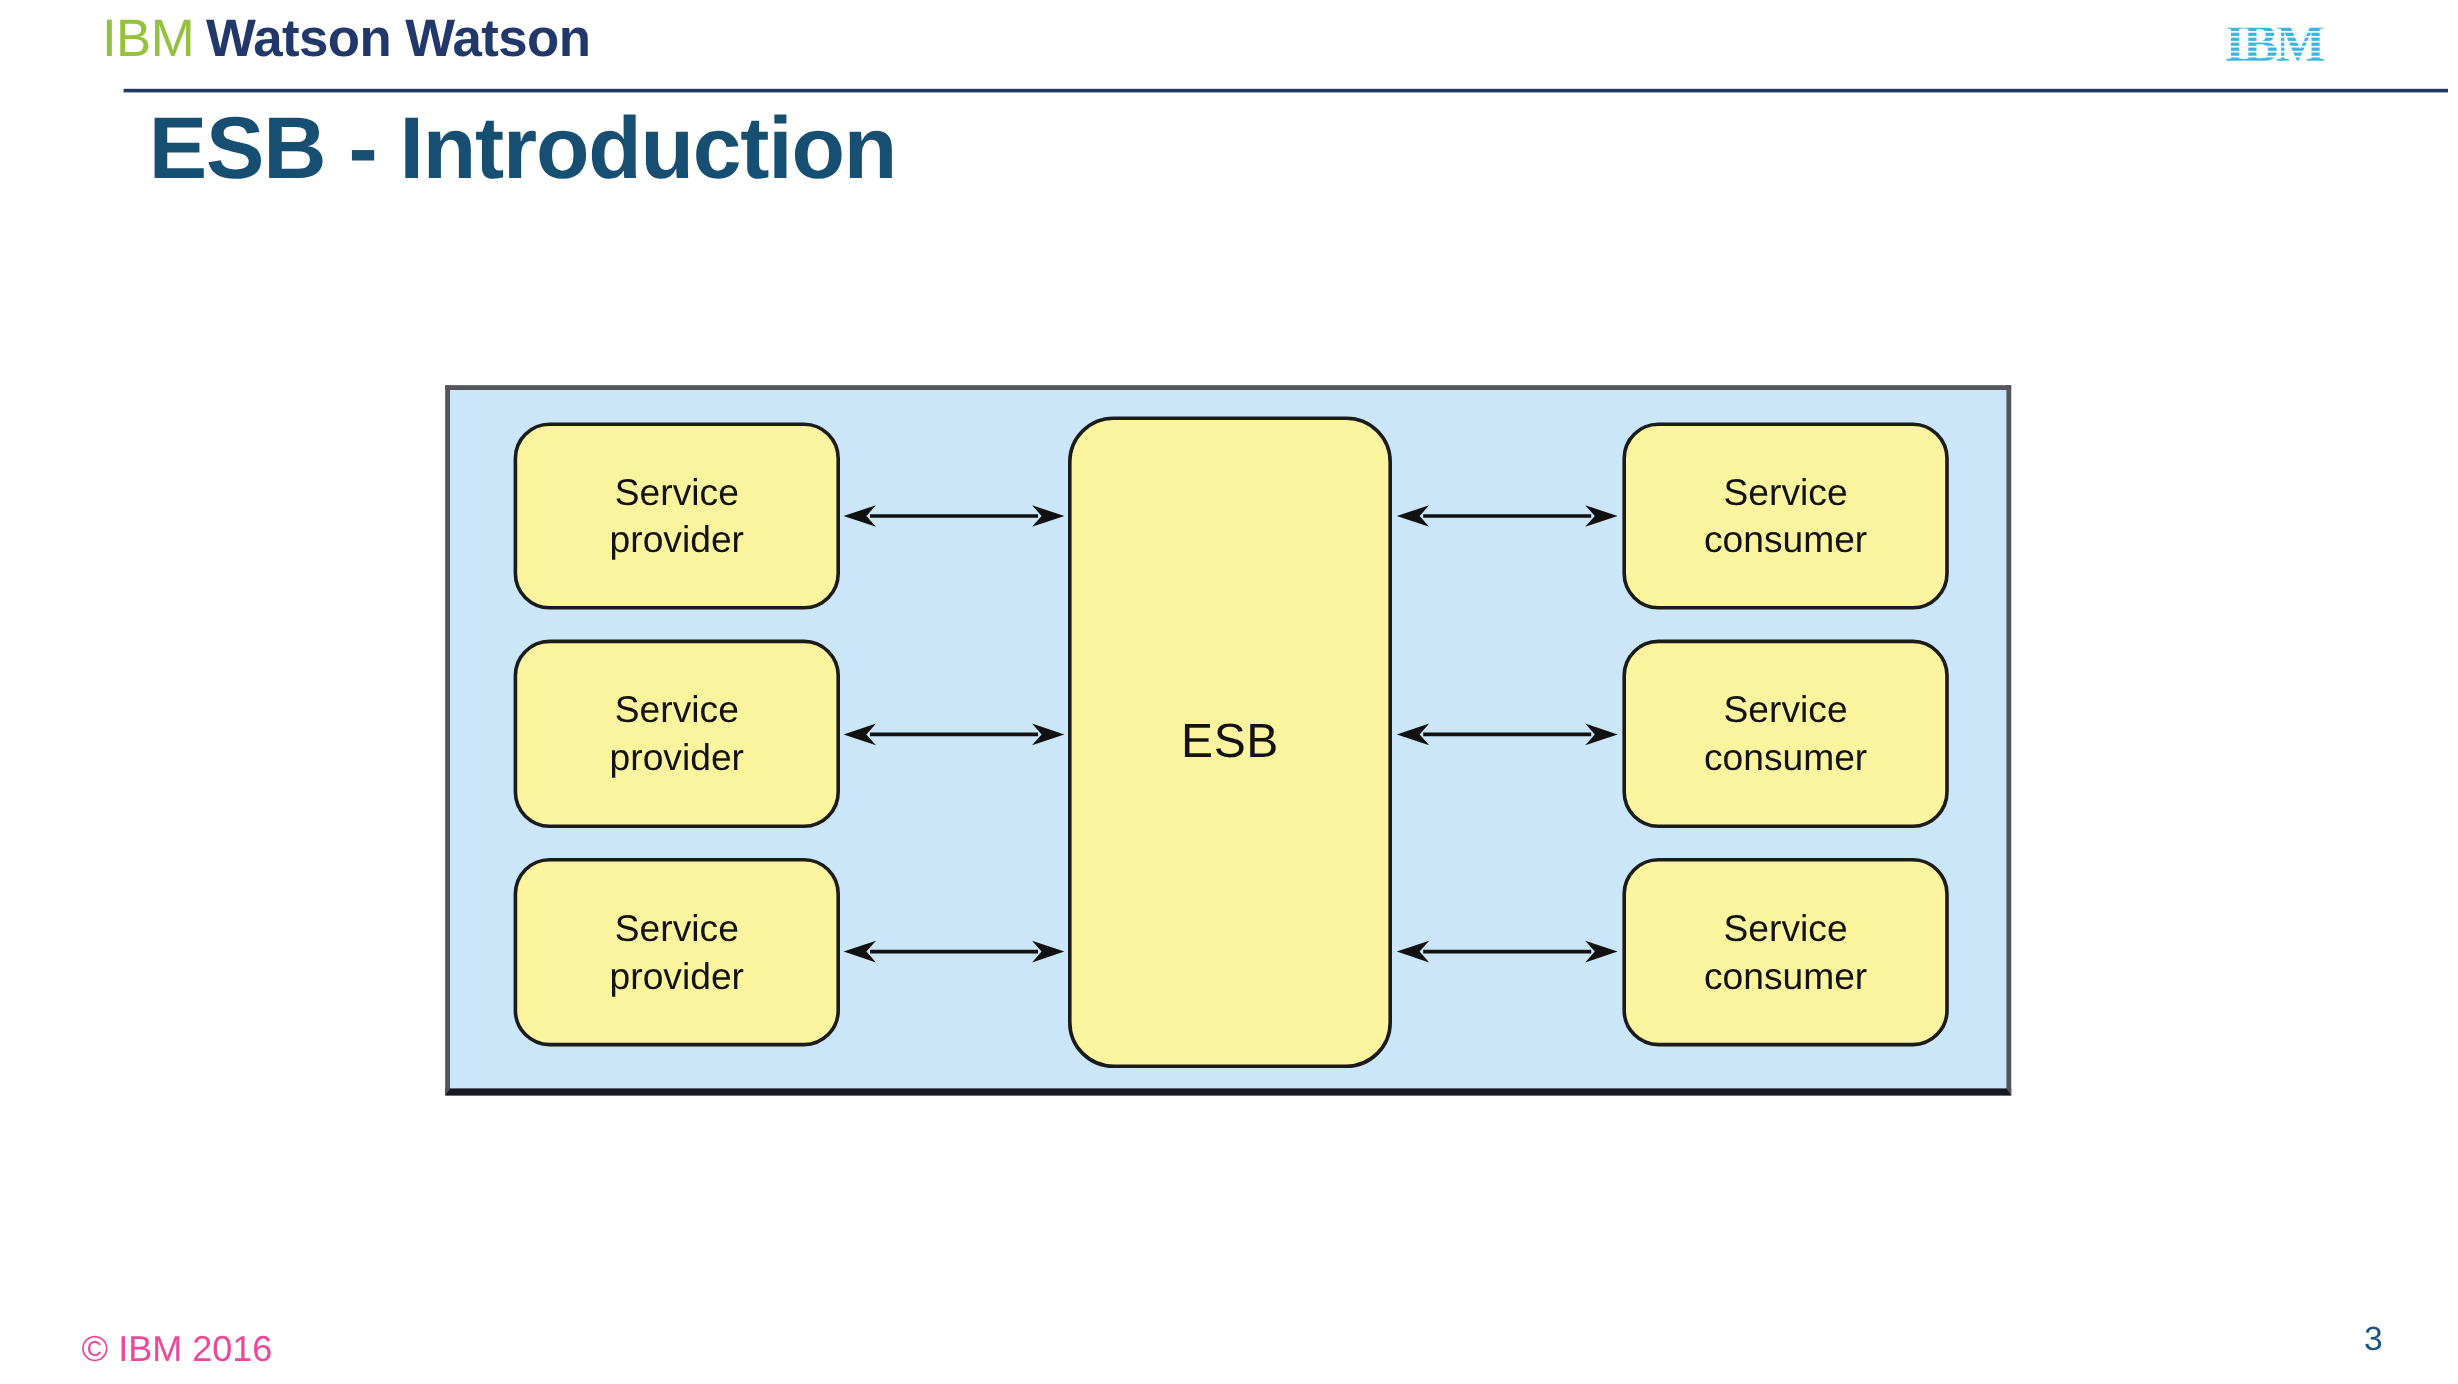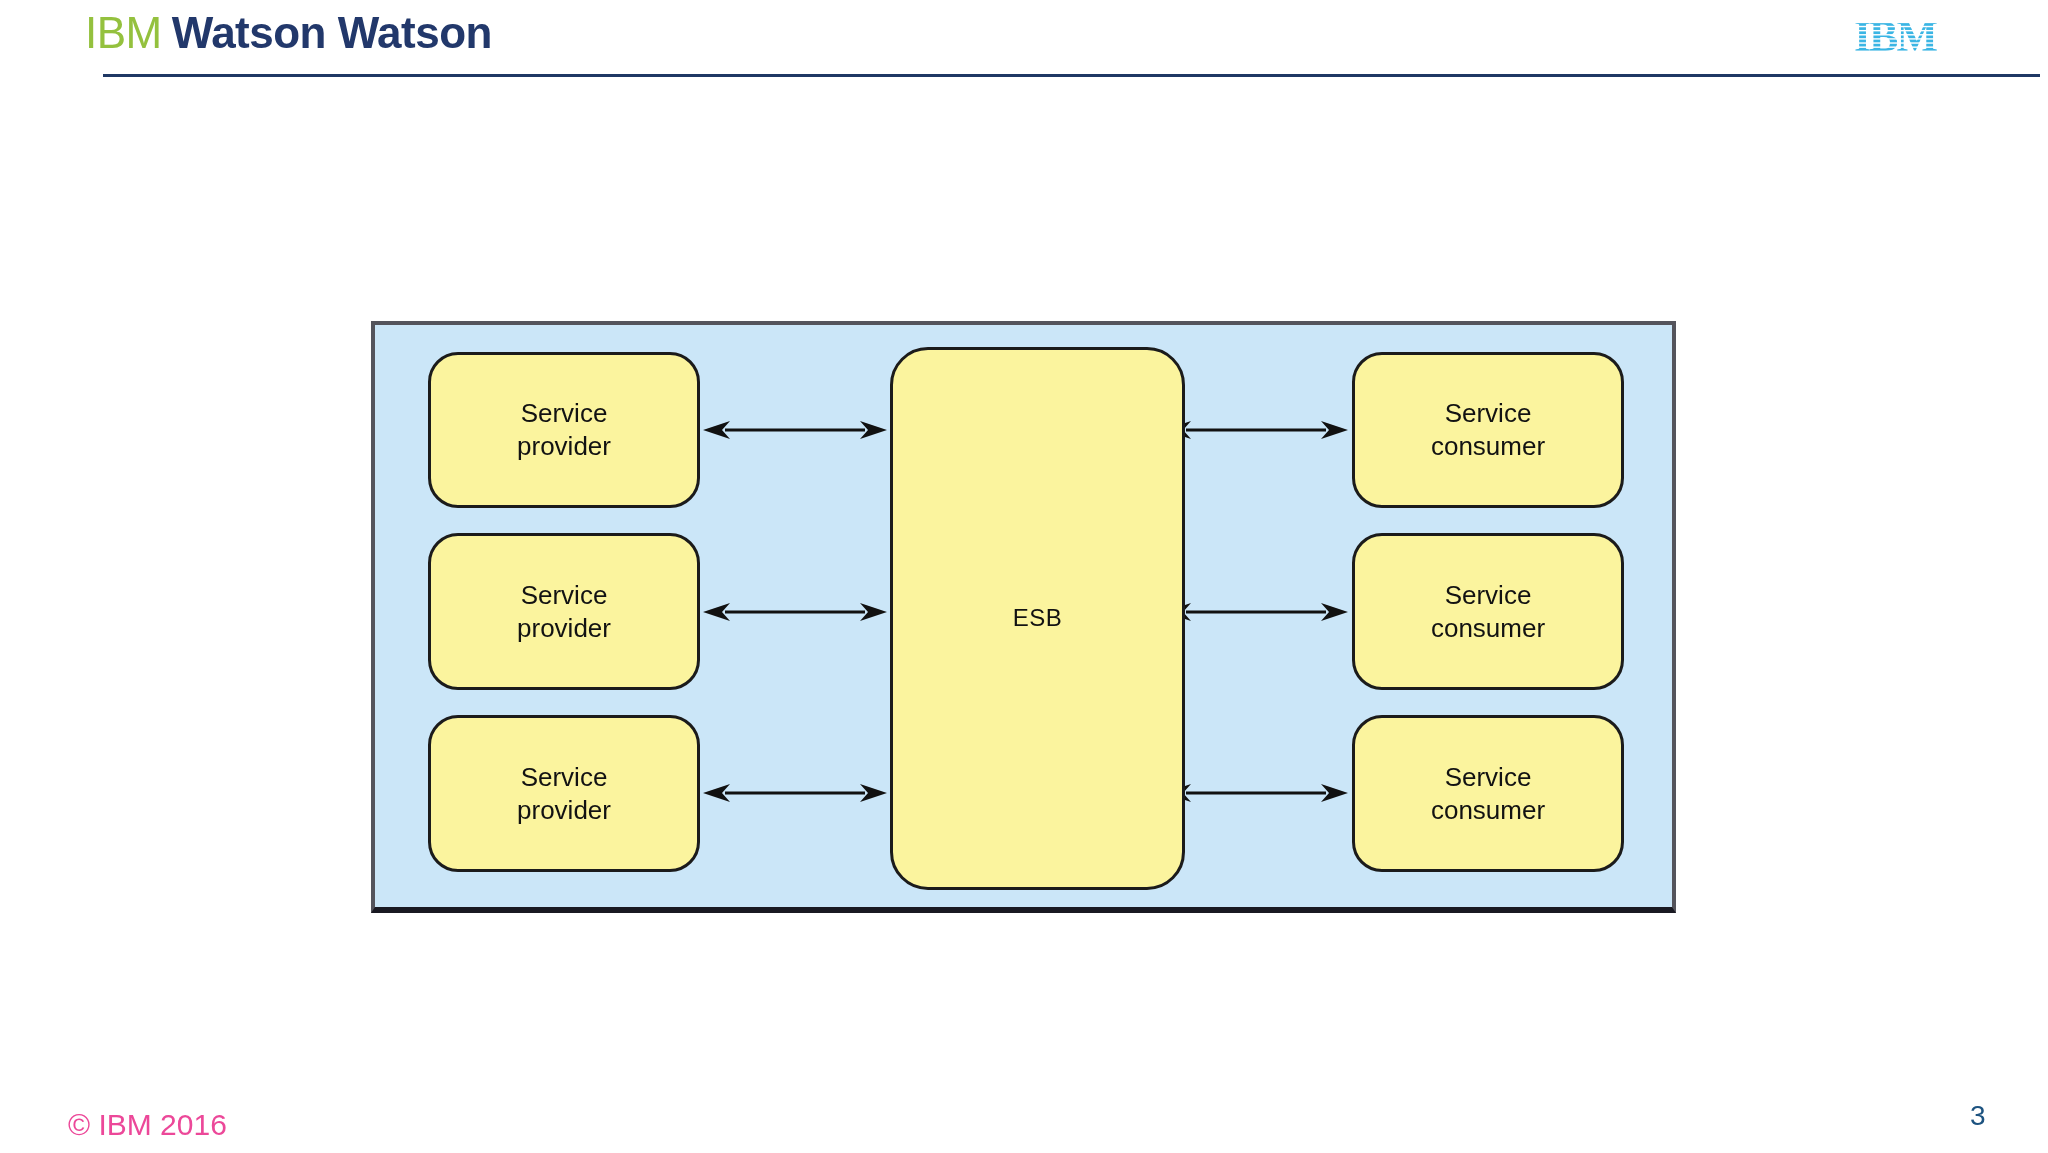--- a/index.html
+++ b/index.html
@@ -26,30 +26,30 @@
   
   .diagram{
     position:absolute;left:371px;top:321px;width:1305px;height:592px;
     background:#cbe6f8;border:4px solid #54545c;border-bottom:6px solid #191922;
     box-sizing:border-box;
   }
   .arrows{position:absolute;left:0;top:0;}
   .node{
     position:absolute;background:#fbf49e;border:3px solid #1b1b1b;border-radius:30px;
     display:flex;align-items:center;justify-content:center;text-align:center;
-    color:#121212;font-size:26px;line-height:1.26;box-sizing:border-box;
+    color:#121212;font-size:31px;line-height:1.26;box-sizing:border-box;
   }
   .node .node-label{white-space:pre-line;}
   .p0{left:53px;top:27px;width:272px;height:156px;}
   .p1{left:53px;top:208px;width:272px;height:157px;}
   .p2{left:53px;top:390px;width:272px;height:157px;}
   .c0{left:977px;top:27px;width:272px;height:156px;}
   .c1{left:977px;top:208px;width:272px;height:157px;}
   .c2{left:977px;top:390px;width:272px;height:157px;}
-  .esb{left:515px;top:22px;width:295px;height:543px;border-radius:38px;font-size:24px;letter-spacing:0.5px;}
+  .esb{left:515px;top:22px;width:270px;height:543px;border-radius:38px;font-size:40px;letter-spacing:0.5px;}
 
   
   .footer-copy{position:absolute;left:68px;top:1108px;font-size:30px;color:#ec4899;}
   .footer-page{position:absolute;left:1970px;top:1100px;font-size:28px;color:#1d5380;}
 </style>
 </head>
 <body>
 
 <div class="slide">
 
@@ -69,20 +69,21 @@
         <rect x="0" y="28.625" width="110" height="2.7" fill="#fff"></rect>
         <rect x="0" y="32.75" width="110" height="2.7" fill="#fff"></rect>
         <rect x="0" y="36.875" width="110" height="2.7" fill="#fff"></rect>
       </mask>
     </defs>
     <text x="2" y="40" font-family="Liberation Serif, serif" font-weight="bold" font-size="44" letter-spacing="-2" fill="#3ab5e4" mask="url(#ibm-bars)">IBM</text>
   </svg>
 
   <div class="header-rule"></div>
 
+  <h1 class="page-title">ESB - Introduction</h1>
 
   <div class="diagram">
 
     <svg class="arrows" width="1297" height="582" viewBox="0 0 1297 582">
       <defs>
         <g id="dbl-arrow" stroke="none" fill="#111111">
           <line x1="22" y1="0" x2="162" y2="0" stroke="#111111" stroke-width="3"></line>
           <polygon points="0,0 27,-9 19,0 27,9"></polygon>
           <polygon points="184,0 157,-9 165,0 157,9"></polygon>
         </g>

